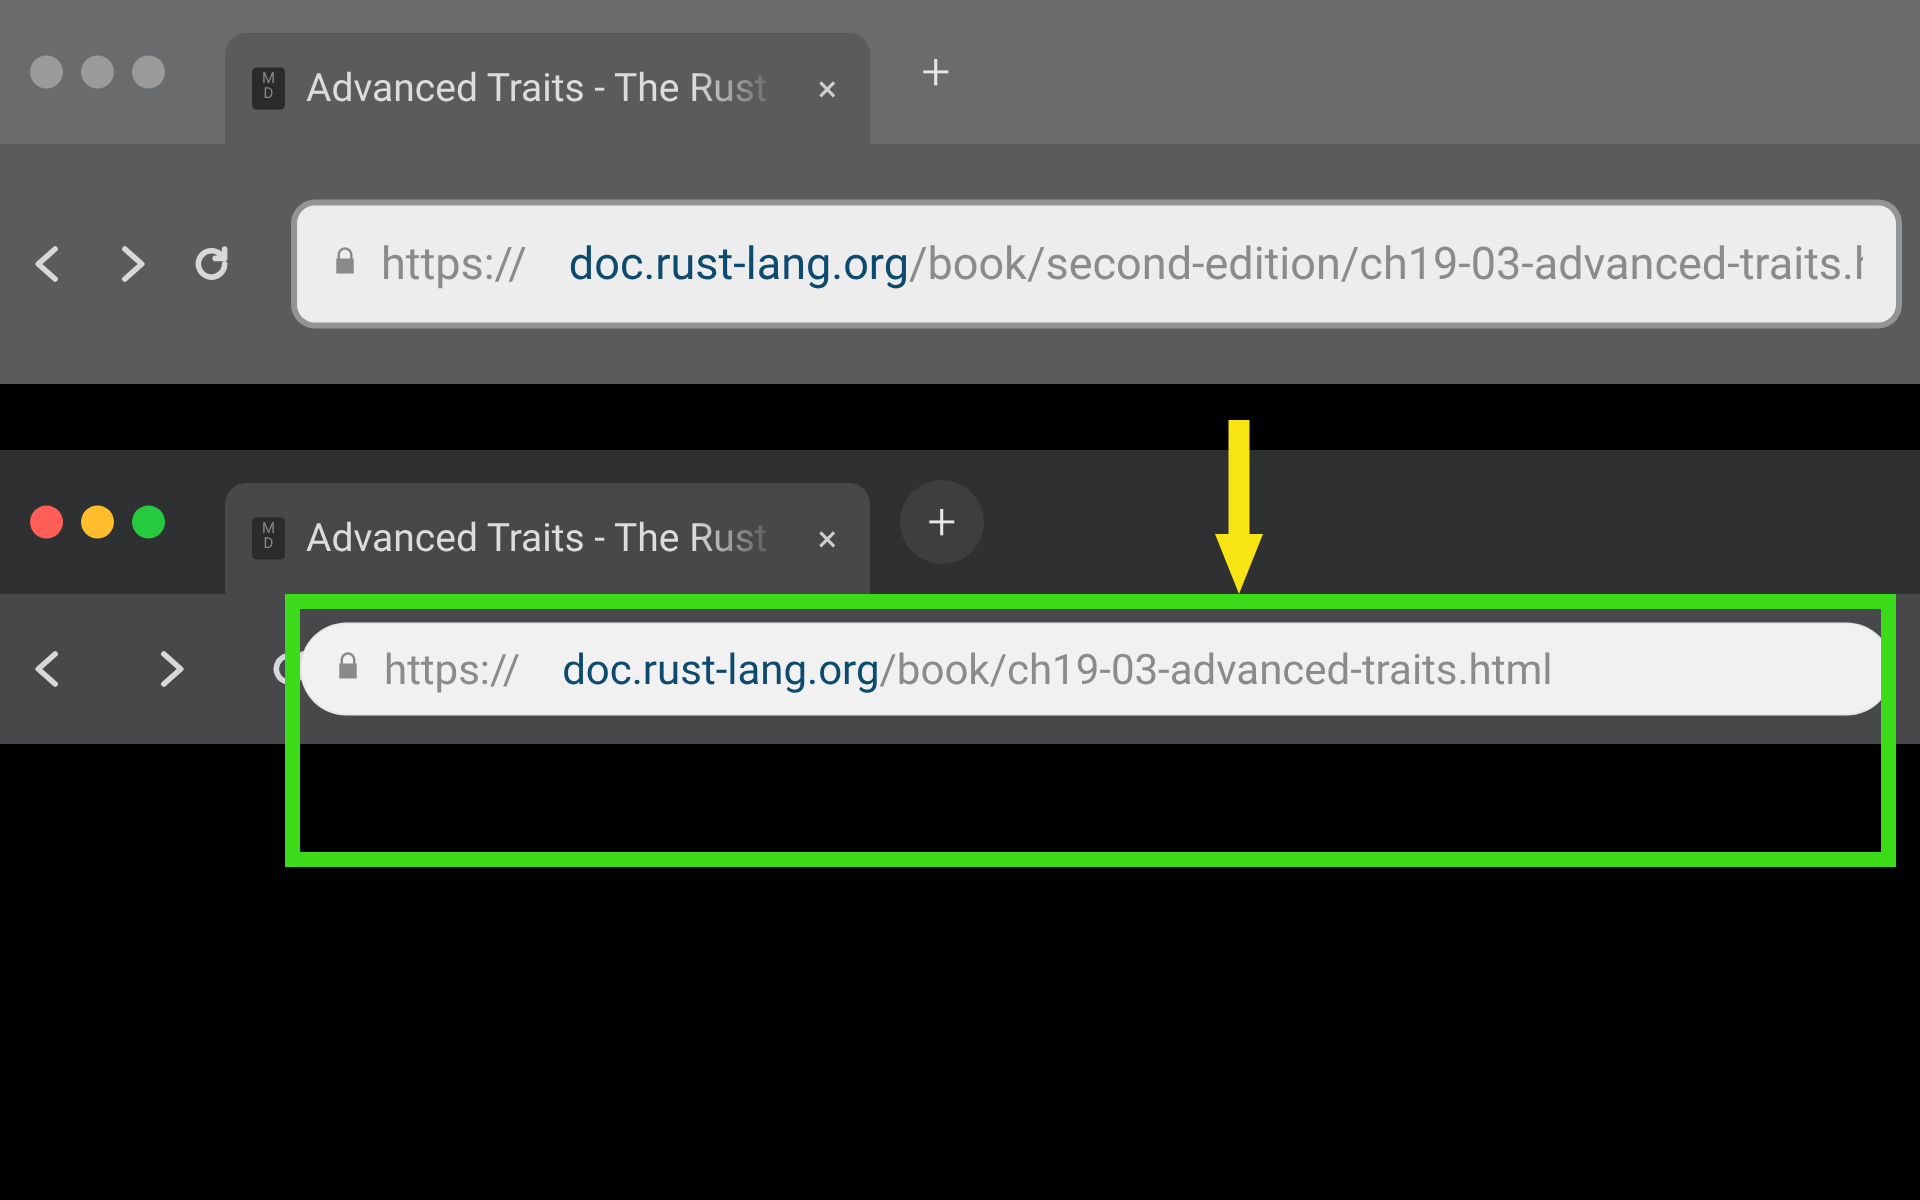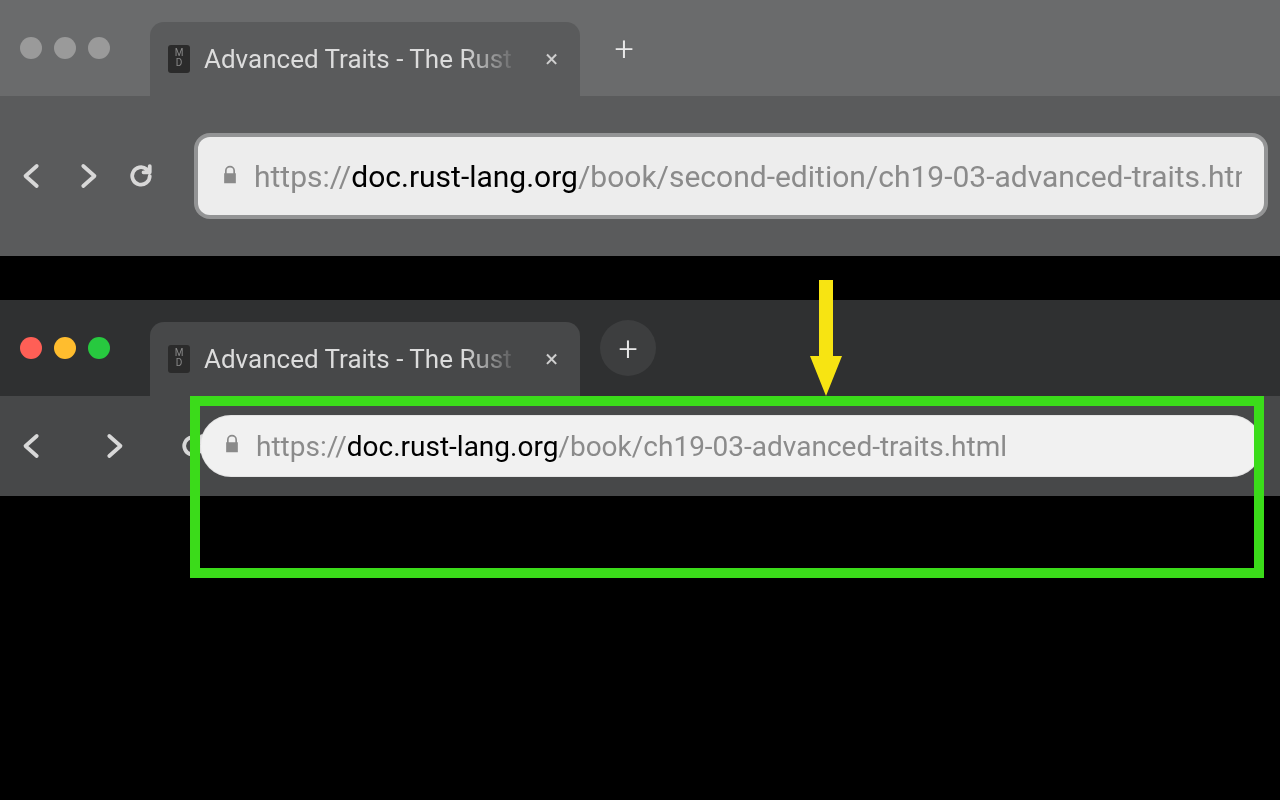--- a/index.html
+++ b/index.html
@@ -125,21 +125,21 @@
     display:flex;
     align-items:center;
     padding:0 22px;
     font-size:28px;
     color:#8b8b8b;
     gap:14px;
     box-shadow: inset 0 0 0 1px rgba(0,0,0,0.05);
   }
   .omnibox .lock svg{width:20px;height:24px;fill:#8a8a8a;}
   .omnibox .url { white-space:nowrap; overflow:hidden; }
-  .omnibox .url .dark { color:#000000; }
+  .omnibox .url .dark { color:#0c4a6e;margin-left:28px; }
 
   
   .window-top { top: 0; }
   .window-top .tabstrip { background:#6a6b6c; }
   .window-top .tab { background:#5a5b5c; }
   .window-top .toolbar { background:#5a5b5c; }
   .window-top .omnibox {
     height:78px;
     border-radius:12px;
     left:198px; right:16px;

